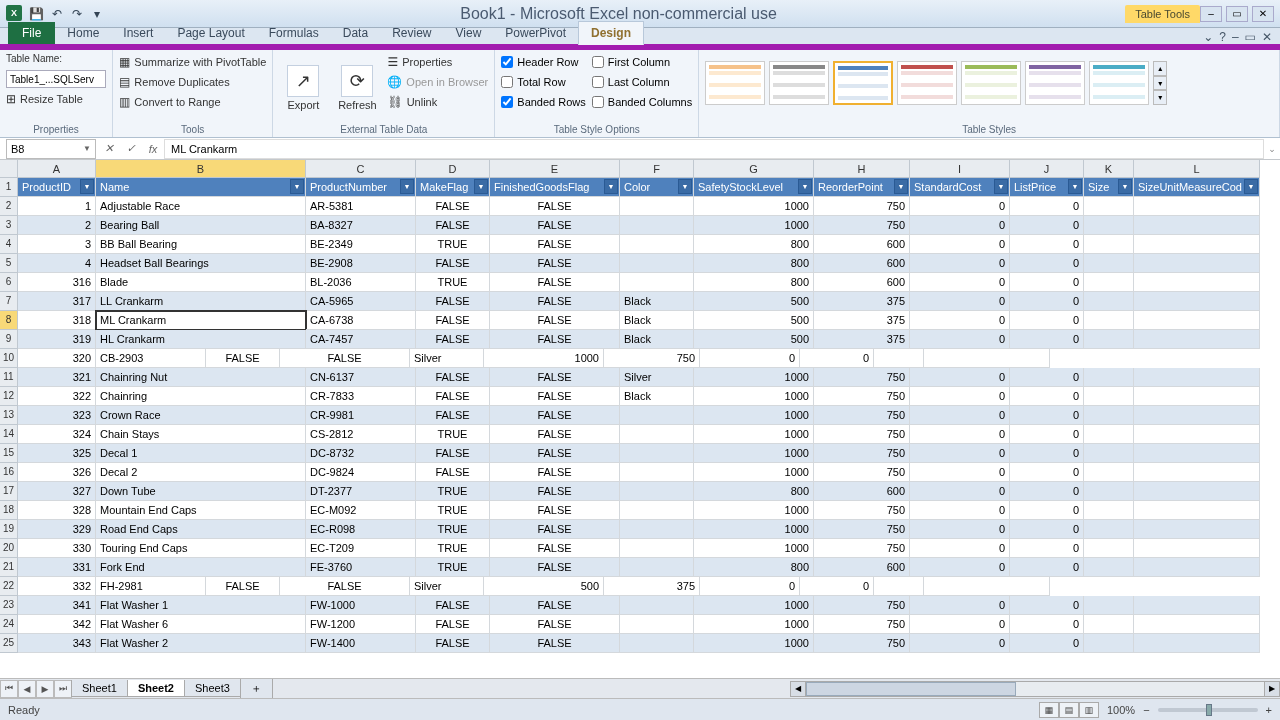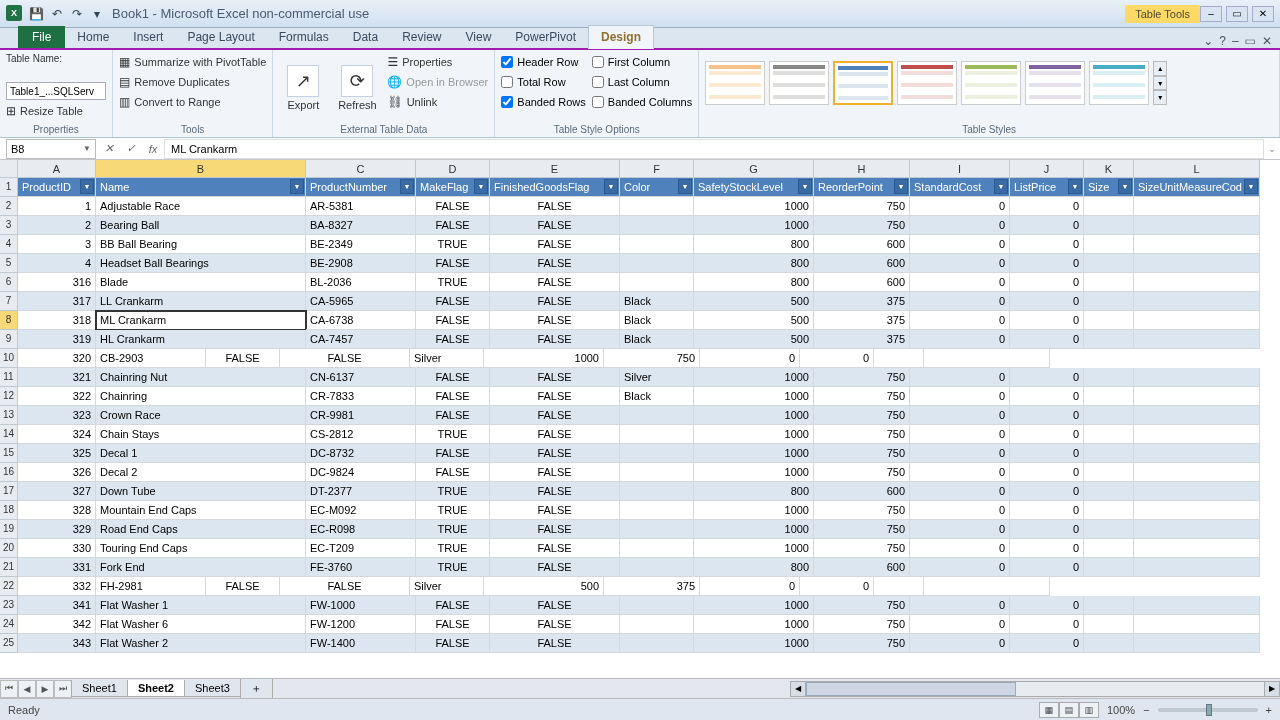--- a/index.html
+++ b/index.html
@@ -3,40 +3,40 @@
 <meta charset="utf-8">
 <style>
 * { margin:0; padding:0; box-sizing:border-box; font-family:'Segoe UI',Tahoma,sans-serif; font-size:11px; user-select:none; }
 body { background:#fff; width:1280px; height:720px; overflow:hidden; position:relative; }
 
 
 .titlebar { height:28px; background:linear-gradient(#e8f0f8,#d0e0f0); display:flex; align-items:center; border-bottom:1px solid #a0b0c0; }
 .qat { display:flex; gap:2px; padding:0 6px; }
 .qat-btn { width:18px; height:18px; display:flex; align-items:center; justify-content:center; font-size:12px; color:#345; }
 .xl-icon { width:16px; height:16px; background:#217346; border-radius:2px; color:#fff; font-weight:bold; font-size:9px; display:flex; align-items:center; justify-content:center; margin-right:4px;}
-.title-center { flex:1; color:#4a5a70; font-size:13px; }
+.title-center { flex:1; text-align:center; color:#4a5a70; font-size:16px; }
 .table-tools { background:#ffd968; padding:3px 10px; color:#4a4a30; font-size:11px; border-radius:2px 2px 0 0; }
 .win-btns { display:flex; gap:4px; padding-right:6px; }
 .win-btn { width:22px; height:16px; background:#d8e4f0; border:1px solid #aac; display:flex; align-items:center; justify-content:center; font-size:10px;}
 
 
-.ribbon-tabs { height:22px; background:#dce6f1; display:flex; align-items:flex-end; border-bottom:2px solid #a21caf; padding-left:18px; }
+.ribbon-tabs { height:22px; background:#dce6f1; display:flex; align-items:flex-end; border-bottom:6px solid #a21caf; padding-left:8px; }
 .file-tab { background:#1e6f42; color:#fff; padding:4px 14px; font-size:12px; }
 .ribbon-tab { padding:4px 12px; color:#3a4a5c; font-size:12px; cursor:pointer; }
 .ribbon-tab.active { background:#f1f5fa; border:1px solid #b8c8da; border-bottom:1px solid #f1f5fa; margin-bottom:-1px;font-weight:bold; }
 .context-tab { color:#907030; }
 .help-ctrl { margin-left:auto; display:flex; gap:6px; padding-right:8px; }
 .help-ctrl span { color:#456; font-size:12px; cursor:pointer; }
 
 
 .ribbon { height:88px; background:#f1f5fa; border-bottom:1px solid #b0c0d0; display:flex; }
 .group { border-right:1px solid #cdd8e5; padding:3px 6px 0 6px; display:flex; flex-direction:column; }
 .group-label { text-align:center; color:#5a6a7c; font-size:10px; margin-top:auto; padding:2px 0; }
 .grp-body { display:flex; gap:6px; flex:1; }
-.txt-in { display:flex; flex-direction:column; gap:18px; }
+.txt-in { display:flex; flex-direction:column; gap:6px; }
 .txt-in label { font-size:10px; color:#333; }
 .txt-in input { width:100px; height:18px; border:1px solid #aab; font-size:10px; padding:0 3px; }
 .vstack { display:flex; flex-direction:column; gap:2px; }
 .link-btn { display:flex; align-items:center; gap:4px; font-size:11px; color:#333; height:18px; cursor:pointer;}
 .link-btn.disabled { color:#999; }
 .big-btn { display:flex; flex-direction:column; align-items:center; justify-content:center; width:48px; gap:2px; color:#333; font-size:10px; text-align:center;}
 .big-icn { width:32px; height:32px; border:1px solid #c4d0e0; background:#fff; display:flex; align-items:center; justify-content:center; font-size:18px;}
 .chk { display:flex; align-items:center; gap:4px; font-size:11px; height:18px; }
 .chk input { width:12px; height:12px; }
 .styles-group { flex:1; }

